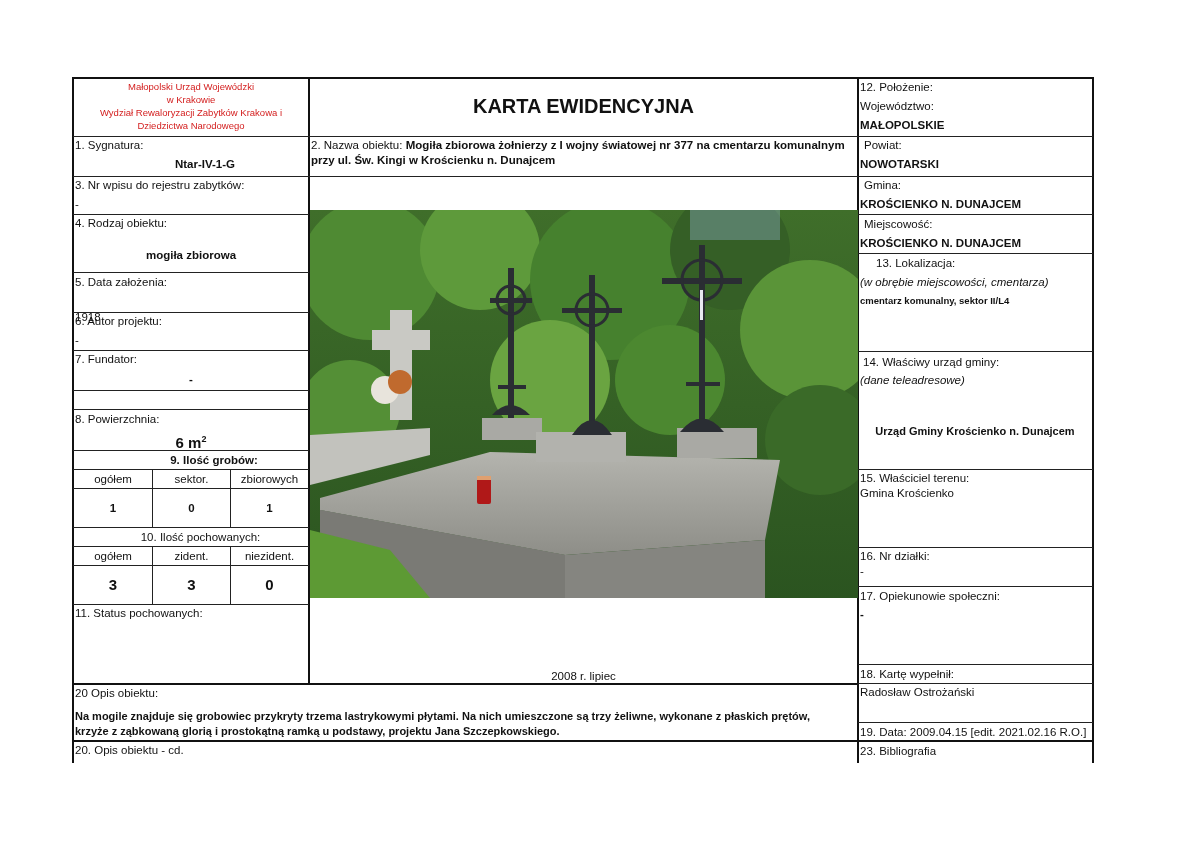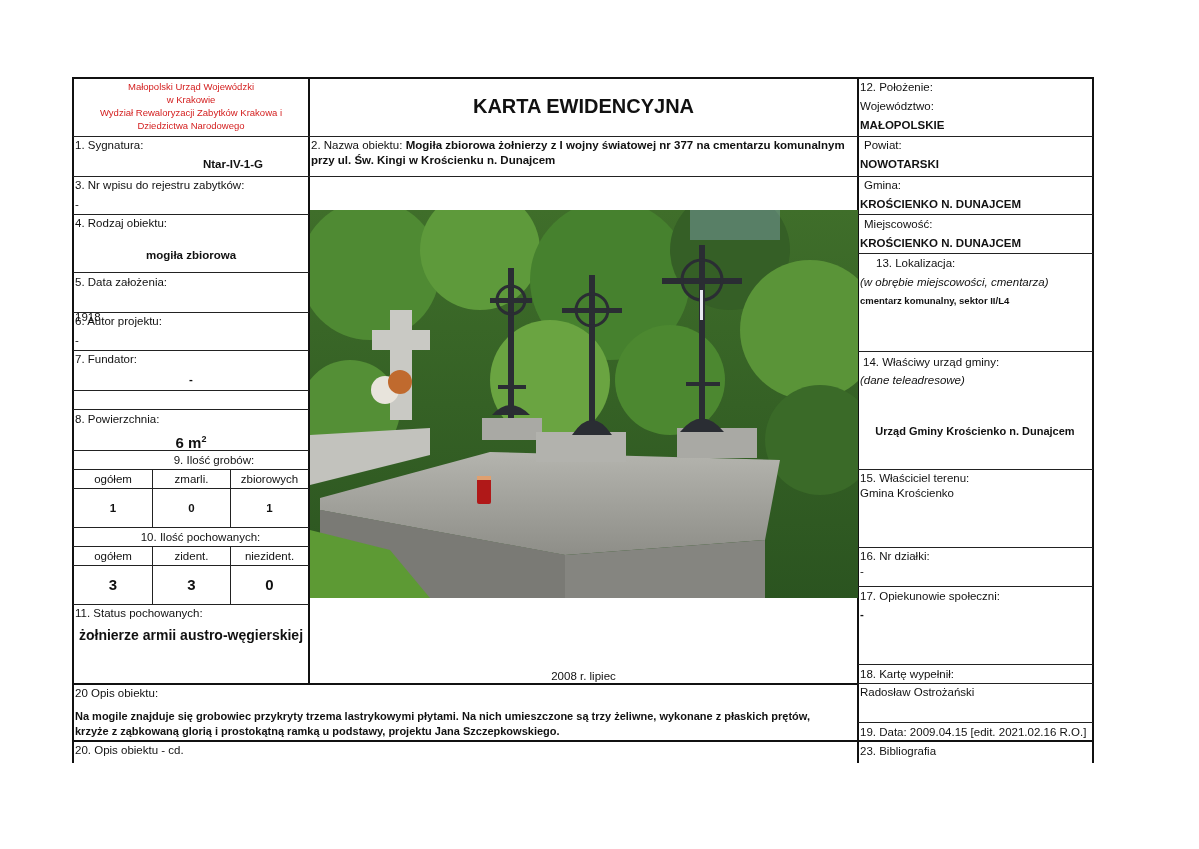--- a/index.html
+++ b/index.html
@@ -70,21 +70,21 @@
 <div class="hl2" style="left:858px; top:740px; width:235px;"></div>
 
 <div class="cell center red" style="left:74px; top:80px; width:234px; font-size:9.5px; line-height:13px;">
   <div>Małopolski Urząd Wojewódzki</div>
   <div>w Krakowie</div>
   <div>Wydział Rewaloryzacji Zabytków Krakowa i</div>
   <div>Dziedzictwa Narodowego</div>
 </div>
 
 <div class="cell lbl" style="left:75px; top:138px;">1. Sygnatura:</div>
-<div class="cell lbl b center" style="left:74px; top:157px; width:262px;margin-left:28px;">Ntar-IV-1-G</div>
+<div class="cell lbl b center" style="left:74px; top:157px; width:262px;">Ntar-IV-1-G</div>
 
 <div class="cell lbl" style="left:75px; top:178px;">3. Nr wpisu do rejestru zabytków:</div>
 <div class="cell lbl" style="left:75px; top:197px;">-</div>
 
 <div class="cell lbl" style="left:75px; top:216px;">4. Rodzaj obiektu:</div>
 <div class="cell lbl b center" style="left:74px; top:248px; width:234px;">mogiła zbiorowa</div>
 
 <div class="cell lbl" style="left:75px; top:275px;">5. Data założenia:</div>
 <div class="cell lbl" style="left:75px; top:294px;margin-top:16px;">1918</div>
 
@@ -92,39 +92,38 @@
 <div class="cell lbl" style="left:75px; top:333px;">-</div>
 
 <div class="cell lbl" style="left:75px; top:352px;">7. Fundator:</div>
 <div class="cell lbl b center" style="left:74px; top:372px; width:234px;">-</div>
 
 <div class="cell lbl" style="left:75px; top:412px;">8. Powierzchnia:</div>
 <div class="cell b center" style="left:74px; top:430px; width:234px; font-size:15px; line-height:18px;">
   <span>6 m</span><sup style="font-size:9px;">2</sup>
 </div>
 
-<div class="cell lbl center" style="left:74px; top:453px; width:280px;">9. Ilość grobów:</div>
+<div class="cell lbl center" style="left:74px; top:453px; width:280px;font-weight:bold;">9. Ilość grobów:</div>
 <div class="cell lbl center" style="left:74px; top:472px; width:78px;">ogółem</div>
-<div class="cell lbl center" style="left:153px; top:472px; width:77px;">zmarli.</div>
+<div class="cell lbl center" style="left:153px; top:472px; width:77px;">sektor.</div>
 <div class="cell lbl center" style="left:231px; top:472px; width:77px;">zbiorowych</div>
 <div class="cell lbl b center" style="left:74px; top:501px; width:78px;">1</div>
 <div class="cell lbl b center" style="left:153px; top:501px; width:77px;">0</div>
 <div class="cell lbl b center" style="left:231px; top:501px; width:77px;">1</div>
 
 <div class="cell lbl center" style="left:74px; top:530px; width:253px;">10. Ilość pochowanych:</div>
 <div class="cell lbl center" style="left:74px; top:549px; width:78px;">ogółem</div>
 <div class="cell lbl center" style="left:153px; top:549px; width:77px;">zident.</div>
 <div class="cell lbl center" style="left:231px; top:549px; width:77px;">niezident.</div>
 <div class="cell b center" style="left:74px; top:576px; width:78px; font-size:15px;">3</div>
 <div class="cell b center" style="left:153px; top:576px; width:77px; font-size:15px;">3</div>
 <div class="cell b center" style="left:231px; top:576px; width:77px; font-size:15px;">0</div>
 
 <div class="cell lbl" style="left:75px; top:606px;">11. Status pochowanych:</div>
 <div class="cell b center" style="left:74px; top:626px; width:234px; font-size:14px; line-height:19px;">
-  <div>żołnierze armii austro-węgierskiej</div>
 </div>
 
 <div class="cell b center" style="left:310px; top:94px; width:547px; font-size:20px; line-height:24px;">KARTA EWIDENCYJNA</div>
 
 <div class="cell lbl" style="left:311px; top:138px;">
   <span>2. Nazwa obiektu:</span>
   <span class="b">Mogiła zbiorowa żołnierzy z I wojny światowej nr 377 na cmentarzu komunalnym</span>
 </div>
 <div class="cell lbl b" style="left:311px; top:153px;">przy ul. Św. Kingi w Krościenku n. Dunajcem</div>
 

